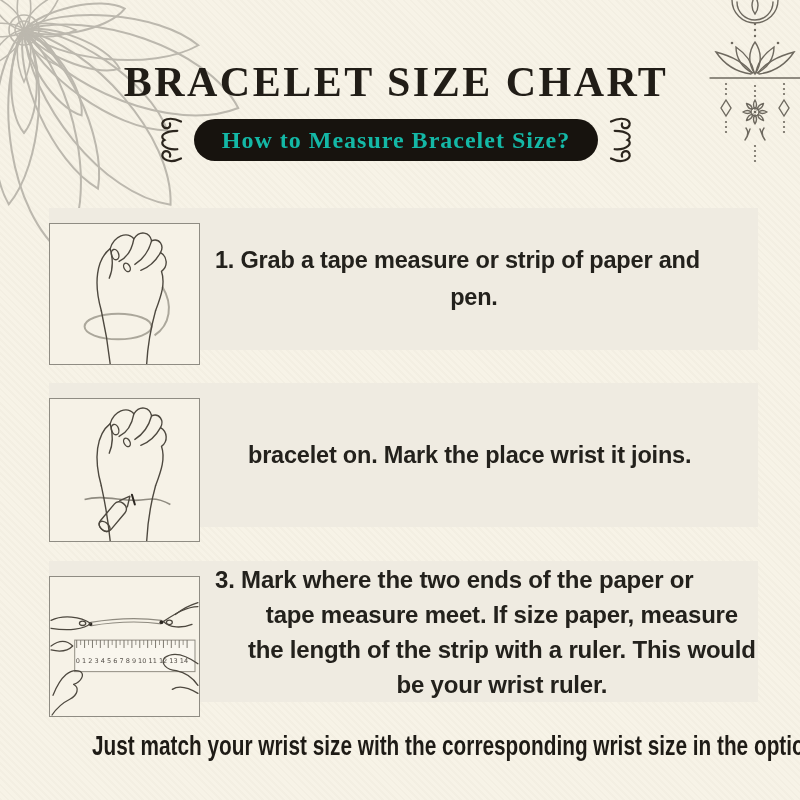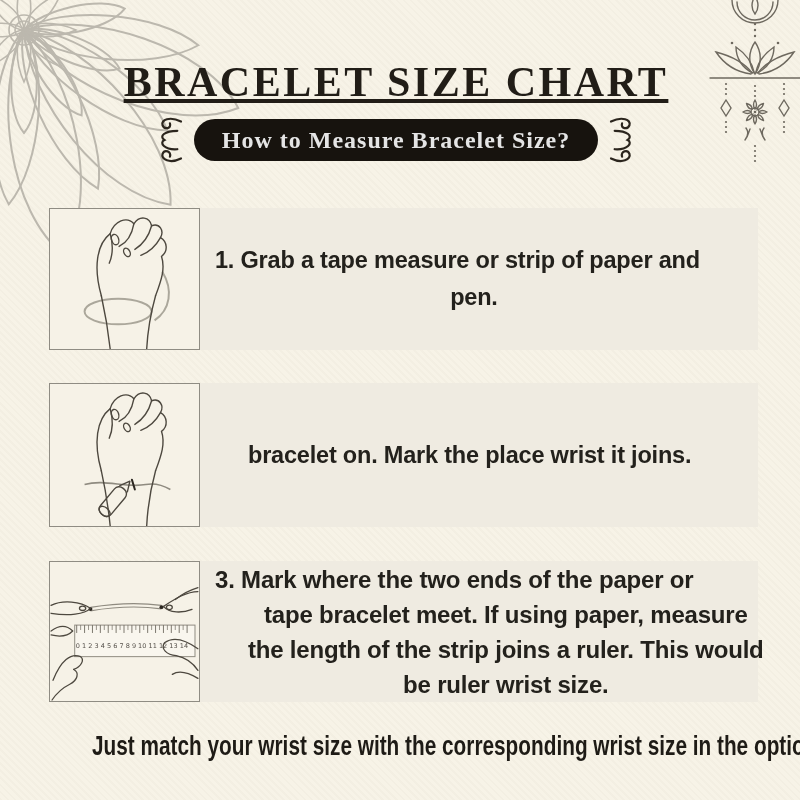--- a/index.html
+++ b/index.html
@@ -15,43 +15,42 @@
   }
   .ornament{ position:absolute; }
   .mandala{ left:-4px; top:-6px; }
   .pendant{ left:688px; top:0; }
 
   .page-title{
     position:absolute; top:58px; left:0; width:792px; text-align:center;
     font-family:"Liberation Serif", serif; font-weight:700;
     font-size:42px; letter-spacing:2.5px; white-space:nowrap;
     color:#211d17;
-    text-decoration:underline;
   }
   .badge-row{
     position:absolute; top:116px; left:0; width:792px;
     display:flex; justify-content:center; align-items:center; gap:9px;
   }
   .badge-pill{
-    background:#17130e; color:#e5e5e5;
+    background:#17130e; color:#14b8a6;
     font-family:"Liberation Serif", serif; font-weight:700;
     font-size:24px; letter-spacing:1px;
     height:42px; line-height:42px; padding:0 28px;
     border-radius:22px; white-space:nowrap;
   }
   .flourish{ width:32px; height:48px; }
 
   .step-row{
     position:absolute; left:49px; width:709px; background:#efebe1;
   }
   .row1{ top:208px; height:142px; }
   .row2{ top:383px; height:144px; }
   .row3{ top:561px; height:141px; }
   .illus-box{
-    position:absolute; left:0; top:0; width:151px; height:100%;
+    position:absolute; left:0; top:15px; width:151px; height:100%;
     background:#f6f2e7; border:1px solid #8f8c83; box-sizing:border-box;
   }
   .illus-box svg{ display:block; width:100%; height:100%; }
   .step-text{
     position:absolute; left:166px; top:0; bottom:0;
     display:flex; flex-direction:column; justify-content:center;
     font-size:23.5px; font-weight:700; line-height:37px;
     color:#23211c; white-space:nowrap; letter-spacing:-0.2px;
   }
   .row3 .step-text{ font-size:24px; line-height:35px; }
@@ -239,21 +238,21 @@
           <path d="M149,30 C137,30 125,38 114,45 C120,52 133,52 143,48"></path>
           <ellipse cx="120" cy="46" rx="3" ry="2.2"></ellipse>
           <path d="M126,38 C134,32 142,28 149,26"></path>
           <path d="M149,88 C135,78 123,76 115,82 C111,88 117,94 127,95 C137,97 145,104 149,110"></path>
           <path d="M149,118 C139,112 129,110 123,114"></path>
         </g>
       </svg>
     </div>
     <div class="step-text">
       <div>3. Mark where the two ends of the paper or</div>
-      <div class="cont">tape bracelet meet. If using paper, measure</div>
-      <div class="cont">the length of the strip joins a ruler. This would</div>
-      <div class="cont">be ruler wrist size.</div>
+      <div class="cont">tape measure meet. If size paper, measure</div>
+      <div class="cont">the length of the strip with a ruler. This would</div>
+      <div class="cont">be your wrist ruler.</div>
     </div>
   </div>
 
   <div class="footer-note">Just match your wrist size with the corresponding wrist size in the options.</div>
 
 </div>
 
 </body></html>

